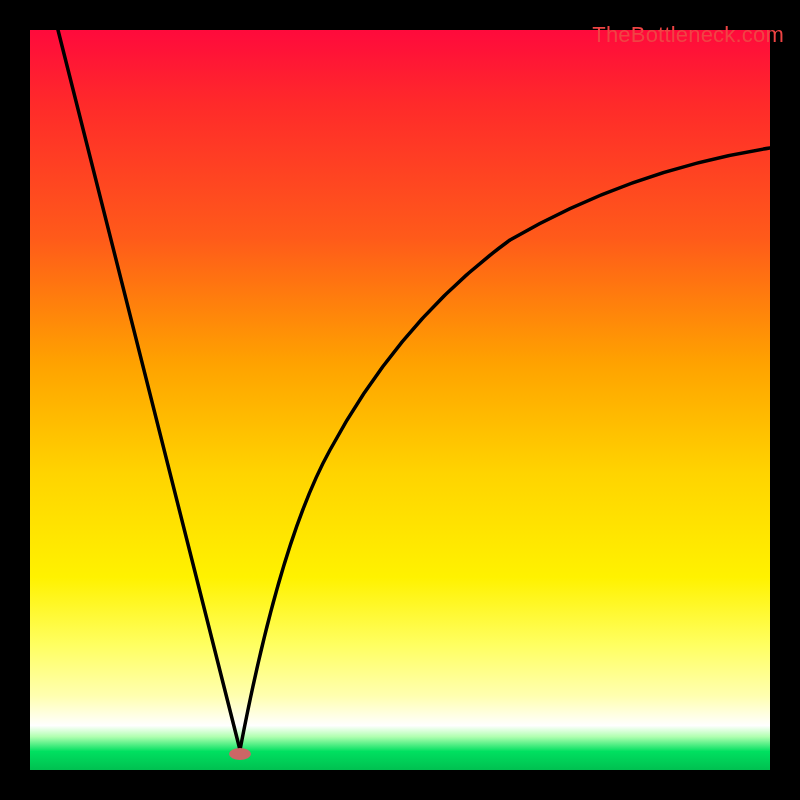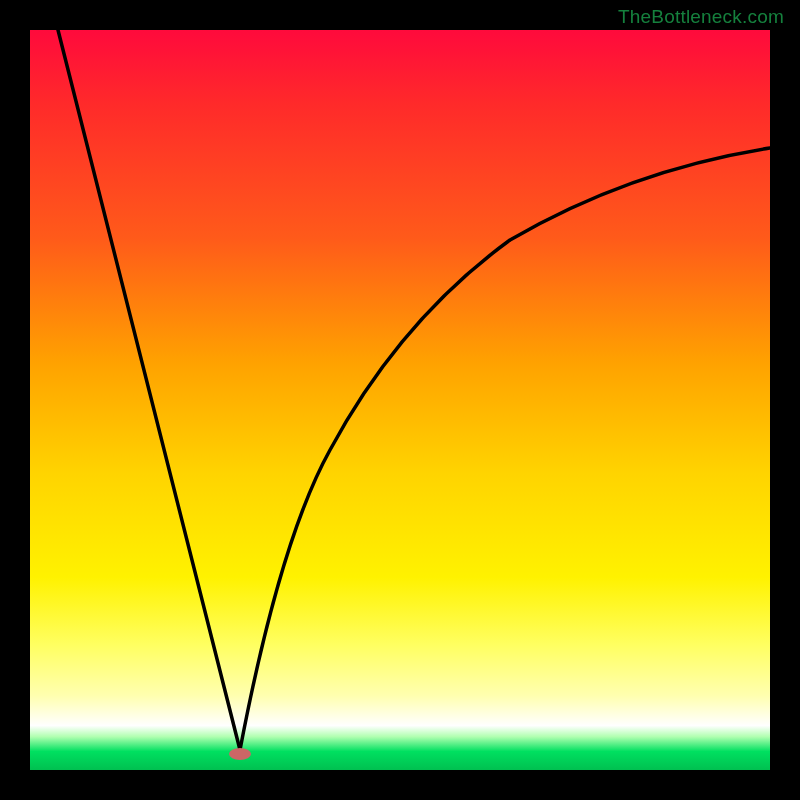--- a/index.html
+++ b/index.html
@@ -57,24 +57,24 @@
     fill: none;
     stroke-linecap: round;
     stroke-linejoin: round;
   }
   .dot {
     fill: #cc6666;
     stroke: none;
   }
   .watermark {
     position: absolute;
-    top: 6px;
+    top: 22px;
     right: 16px;
-    color: #15803d;
-    font-size: 19px;
+    color: #ef4444;
+    font-size: 22px;
     font-weight: 500;
     letter-spacing: 0.2px;
     user-select: none;
   }
 </style>
 </head>
 <body>
 
 <div class="stage">
 

